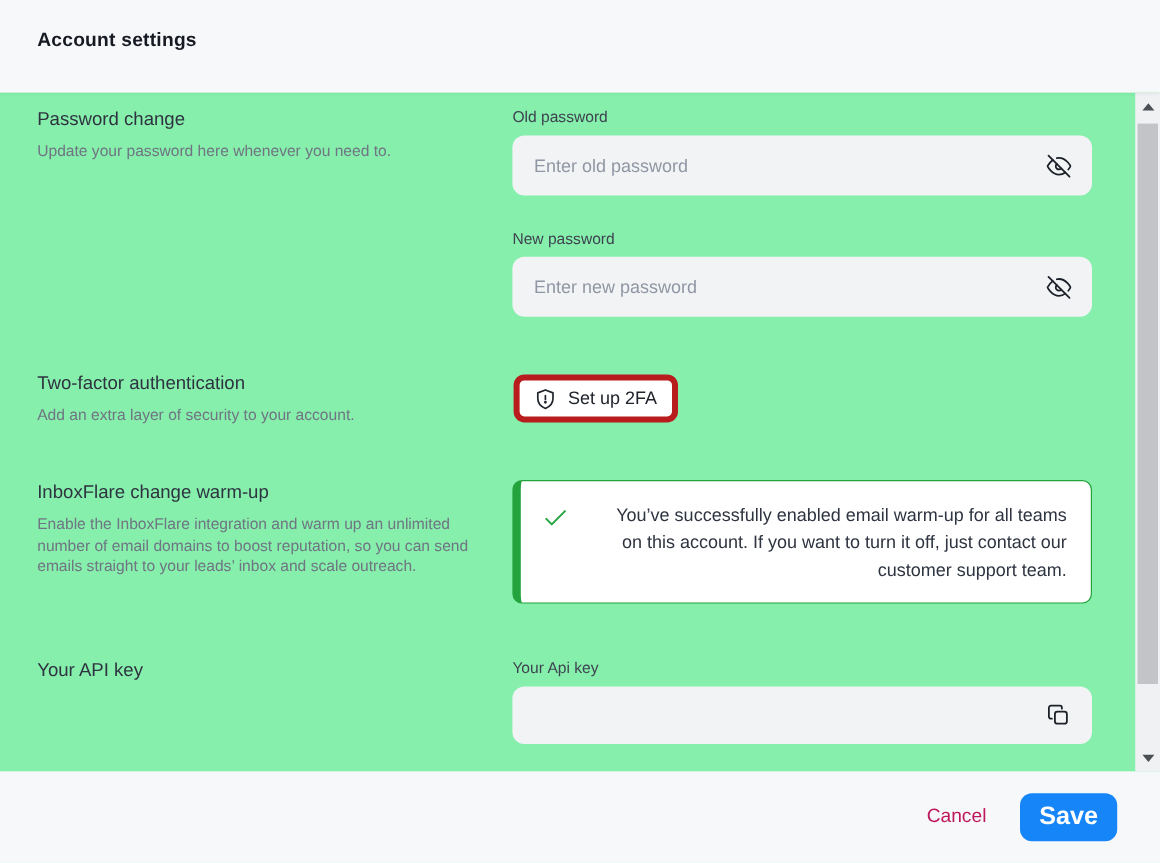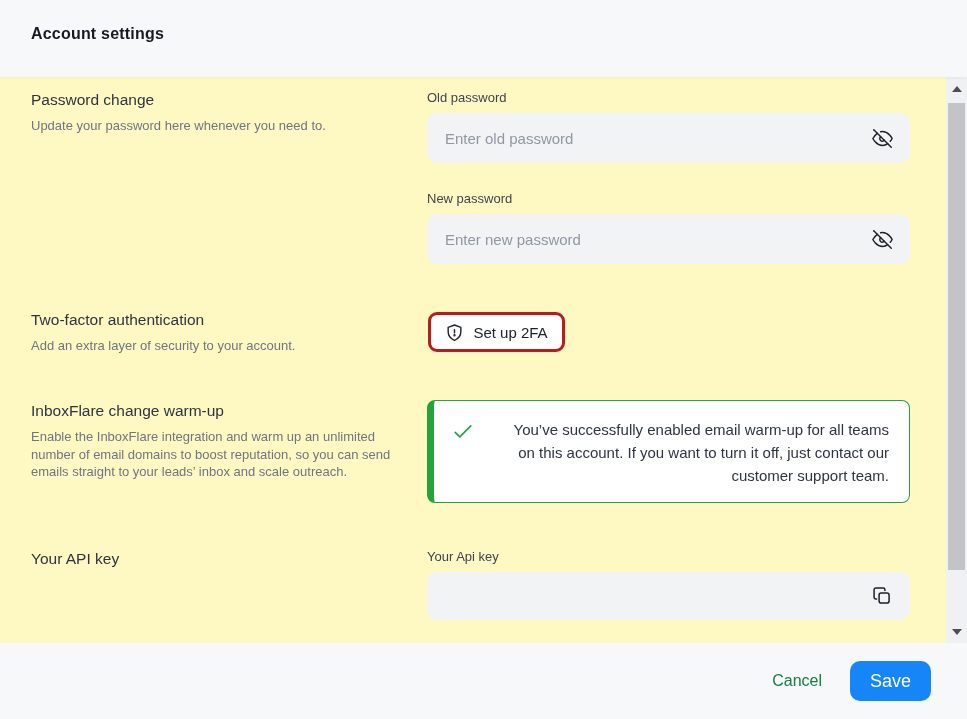--- a/index.html
+++ b/index.html
@@ -17,21 +17,21 @@
     box-shadow:0 1px 3px rgba(25,30,45,.06);
   }
   .dlg-title {
     position:absolute; left:31px; top:25px; margin:0;
     font-size:16px; font-weight:700; color:#171a22; letter-spacing:.2px;
   }
 
   
   .dlg-body {
     position:absolute; top:77px; left:0; right:0; height:566px;
-    background:#fef9c3; overflow:hidden;
+    background:#86efac; overflow:hidden;
   }
 
   .col-left { position:absolute; left:31px; width:378px; }
   .sec-heading { font-size:15.5px; line-height:19px; color:#2e3340; }
   .sec-desc { margin-top:8px; font-size:13px; line-height:17.5px; color:#6f7582; }
 
   .field-label { position:absolute; left:427px; font-size:13px; line-height:16px; color:#3e4350; }
 
   .input-wrap {
     position:absolute; left:427px; width:483px; height:50px;
@@ -46,21 +46,21 @@
   .input-wrap input::placeholder { color:#9097a4; }
   .icon-btn {
     border:none; background:transparent; padding:0; margin:0;
     width:24px; height:24px; display:flex; align-items:center; justify-content:center;
     color:#1c2028; cursor:pointer;
   }
 
   
   .btn-2fa {
     position:absolute; left:428px; top:235px; height:40px; width:137px;
-    background:#ffffff; border:3px solid #b91c1c; border-radius:9px;
+    background:#ffffff; border:5px solid #b91c1c; border-radius:9px;
     display:flex; align-items:center; justify-content:center; gap:9px;
     font-family:"Liberation Sans", sans-serif;
     font-size:15px; color:#20242c; cursor:pointer;
   }
 
   
   .alert-success {
     position:absolute; left:427px; top:323px; width:483px; height:103px;
     border:1px solid #23a33c; border-left:7px solid #23a33c; border-radius:8px;
     background:#ffffff; display:flex; align-items:flex-start;
@@ -102,27 +102,27 @@
   
   .dlg-footer {
     position:absolute; bottom:0; left:0; right:0; height:76px;
     background:#f7f8fa; z-index:3;
     display:flex; align-items:center; justify-content:flex-end;
     padding-right:36px; gap:28px;
   }
   .btn-cancel {
     border:none; background:transparent; padding:0; cursor:pointer;
     font-family:"Liberation Sans", sans-serif;
-    font-size:16px; color:#15803d;
+    font-size:16px; color:#be185d;
   }
   .btn-save {
     width:81px; height:40px; border:none; border-radius:10px; cursor:pointer;
     background:#1585f7; color:#ffffff;
     font-family:"Liberation Sans", sans-serif;
-    font-size:18px; font-weight:400;
+    font-size:21px; font-weight:700;
   }
 
   svg { display:block; }
 </style>
 </head>
 <body>
 
 <div class="dlg-header">
   <h1 class="dlg-title">Account settings</h1>
 </div>

